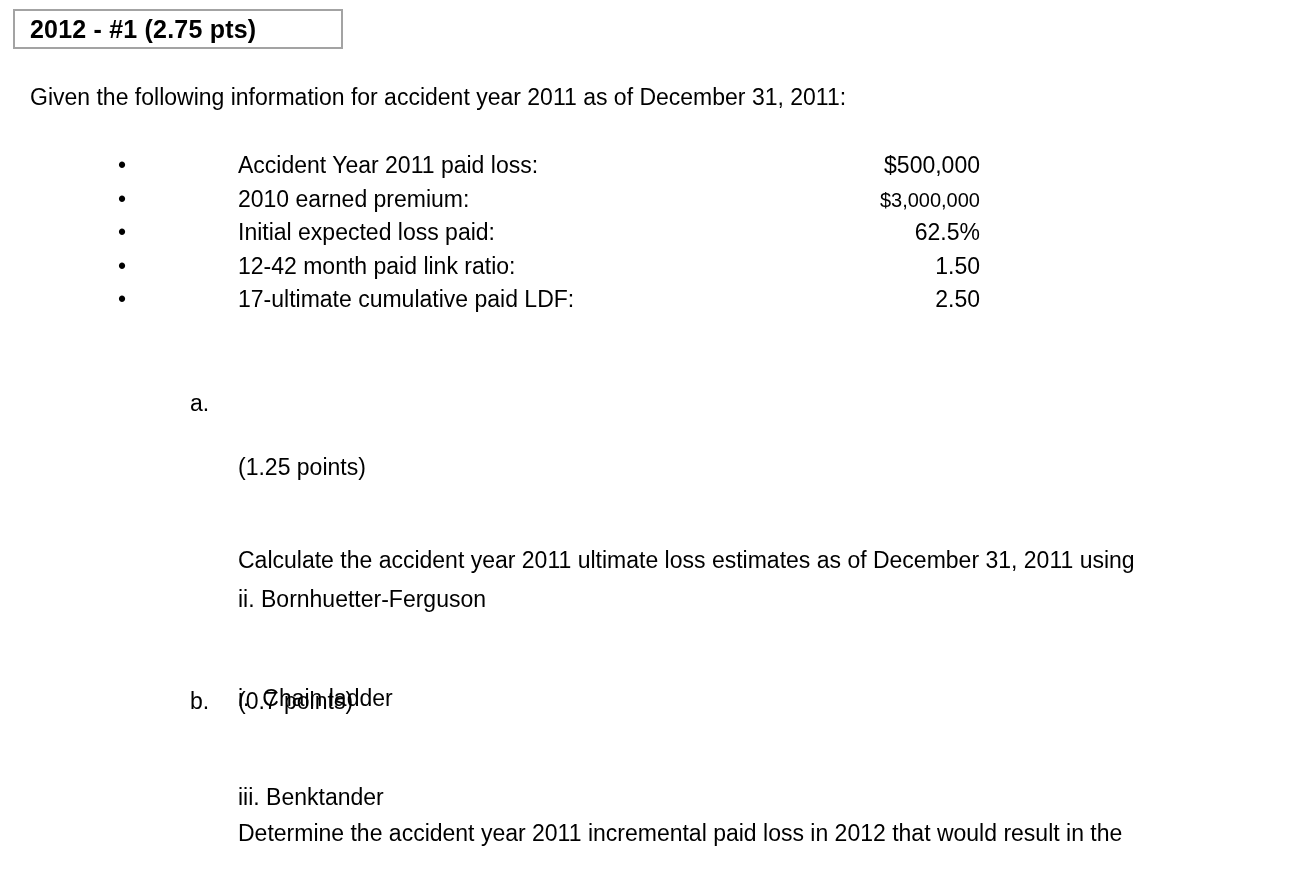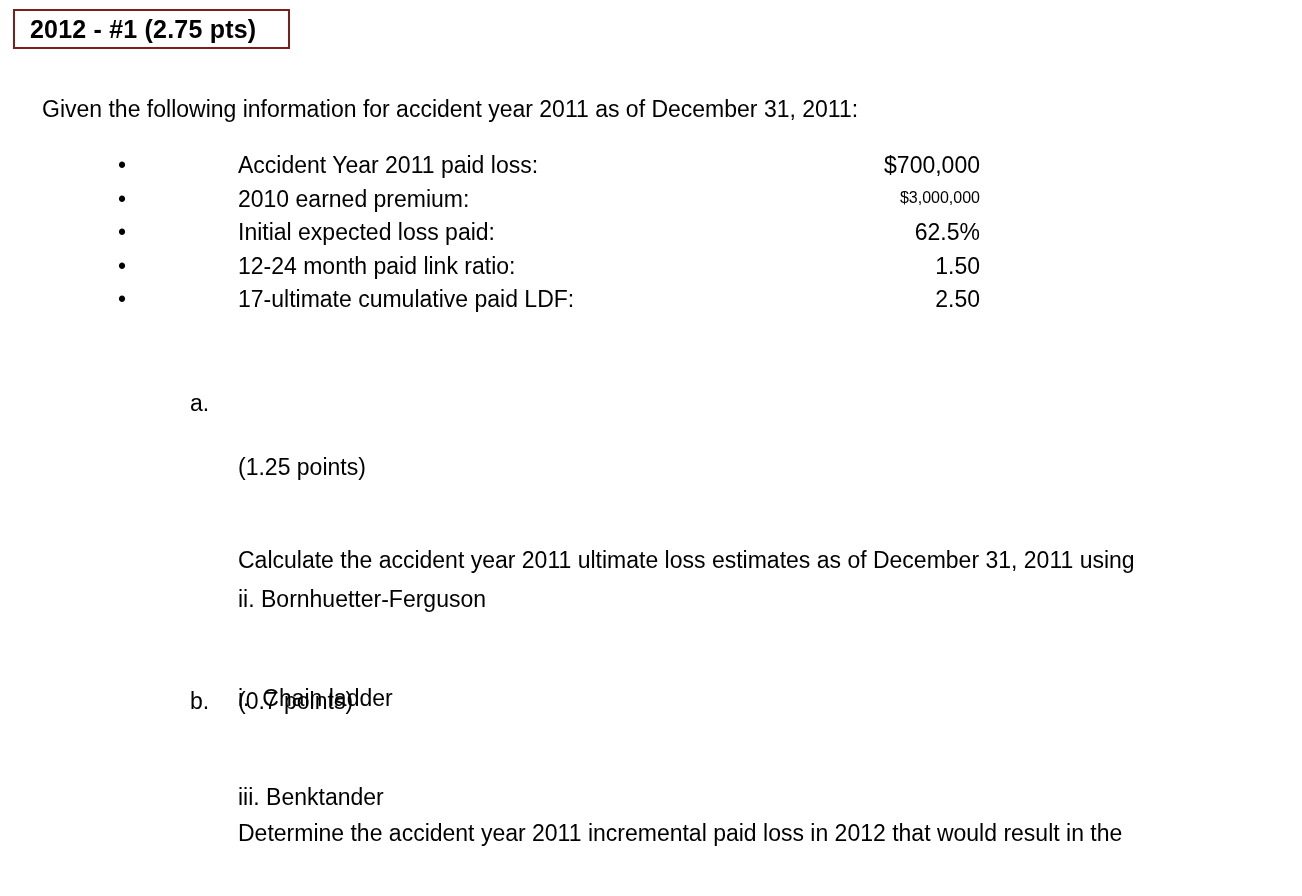--- a/index.html
+++ b/index.html
@@ -10,36 +10,36 @@
     background: #ffffff;
     color: #000000;
     font-family: "Liberation Sans", sans-serif;
     font-size: 23px;
     overflow: hidden;
   }
   .title-box {
     position: absolute;
     left: 13px;
     top: 9px;
-    width: 277px;
+    width: 330px;
     height: 40px;
-    border: 2px solid #7f1d1d;
+    border: 2px solid #a3a3a3;
     box-sizing: border-box;
     display: flex;
     align-items: center;
     padding-left: 15px;
     font-size: 25px;
     font-weight: bold;
     letter-spacing: 0.2px;
   }
   .intro {
     position: absolute;
     left: 30px;
     top: 84px;
-    margin: 12px;
+    margin: 0;
     white-space: pre;
   }
   .facts {
     position: absolute;
     left: 0;
     top: 152px;
     width: 100%;
   }
   .fact-row { position: relative; height: 33.5px; }
   .bullet {
@@ -53,21 +53,21 @@
     white-space: pre;
   }
   .fact-value {
     position: absolute;
     left: 680px;
     width: 300px;
     text-align: right;
     white-space: pre;
   }
   .fact-value.small {
-    font-size: 16px;
+    font-size: 20px;
     top: 3px;
   }
   .part-label { position: absolute; left: 190px; white-space: pre; }
   .part-a-label { top: 390px; }
   .part-a-body {
     position: absolute;
     left: 238px;
     top: 390px;
     line-height: 31px;
     white-space: pre;
@@ -102,35 +102,35 @@
   <div class="title-box">
     <span>2012 - #1 (2.75 pts)</span>
   </div>
 
   <p class="intro">Given the following information for accident year 2011 as of December 31, 2011:</p>
 
   <div class="facts">
     <div class="fact-row">
       <span class="bullet">•</span>
       <span class="fact-label">Accident Year 2011 paid loss:</span>
-      <span class="fact-value">$700,000</span>
+      <span class="fact-value">$500,000</span>
     </div>
     <div class="fact-row">
       <span class="bullet">•</span>
       <span class="fact-label">2010 earned premium:</span>
       <span class="fact-value small">$3,000,000</span>
     </div>
     <div class="fact-row">
       <span class="bullet">•</span>
       <span class="fact-label">Initial expected loss paid:</span>
       <span class="fact-value">62.5%</span>
     </div>
     <div class="fact-row">
       <span class="bullet">•</span>
-      <span class="fact-label">12-24 month paid link ratio:</span>
+      <span class="fact-label">12-42 month paid link ratio:</span>
       <span class="fact-value">1.50</span>
     </div>
     <div class="fact-row">
       <span class="bullet">•</span>
       <span class="fact-label">17-ultimate cumulative paid LDF:</span>
       <span class="fact-value">2.50</span>
     </div>
   </div>
 
   <span class="part-label part-a-label">a.</span>

